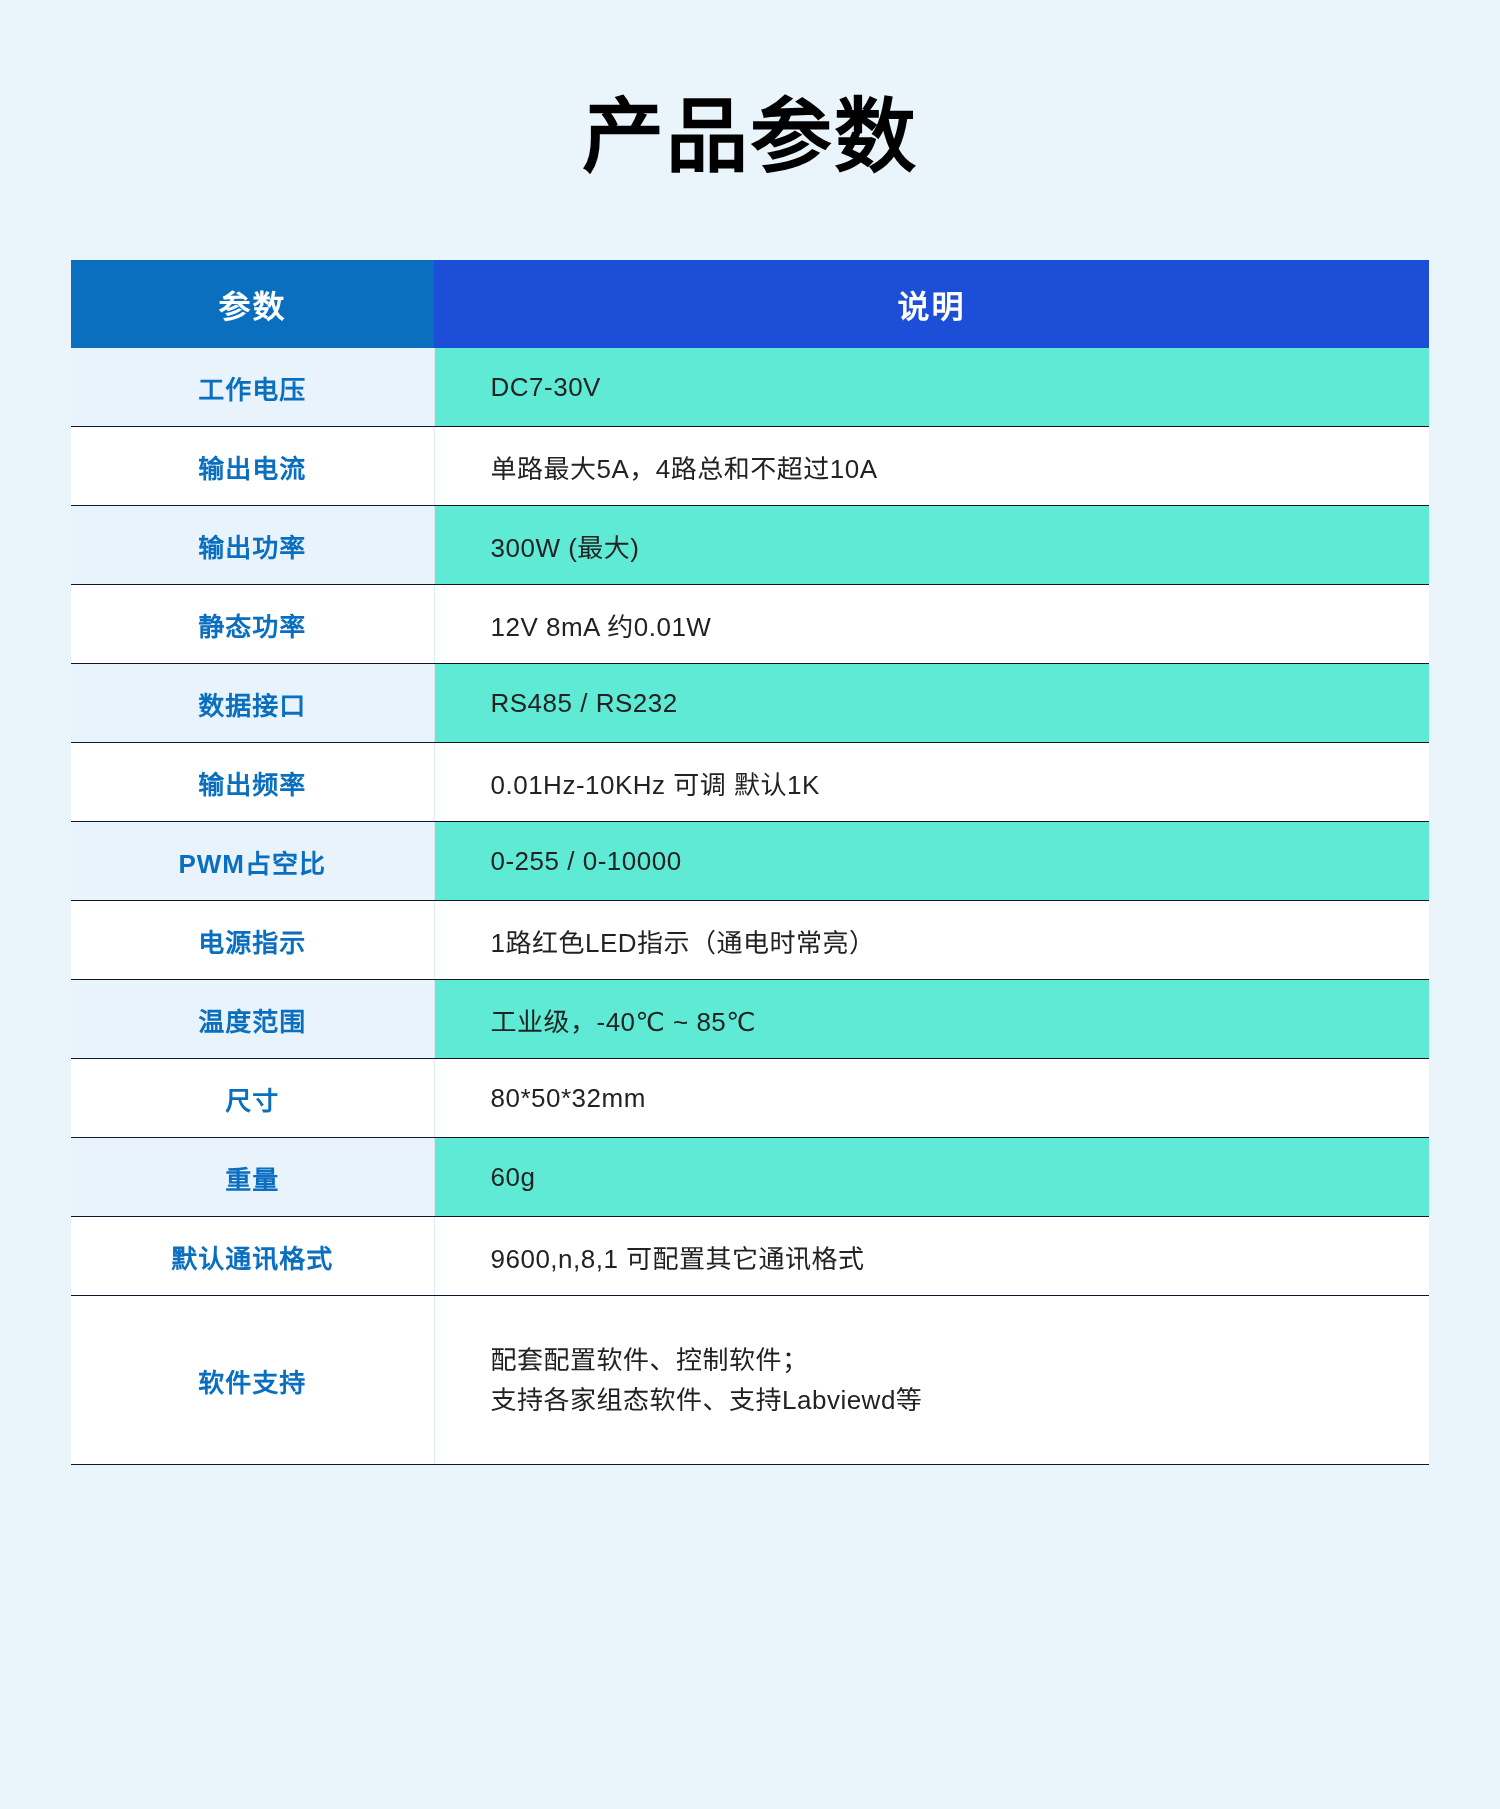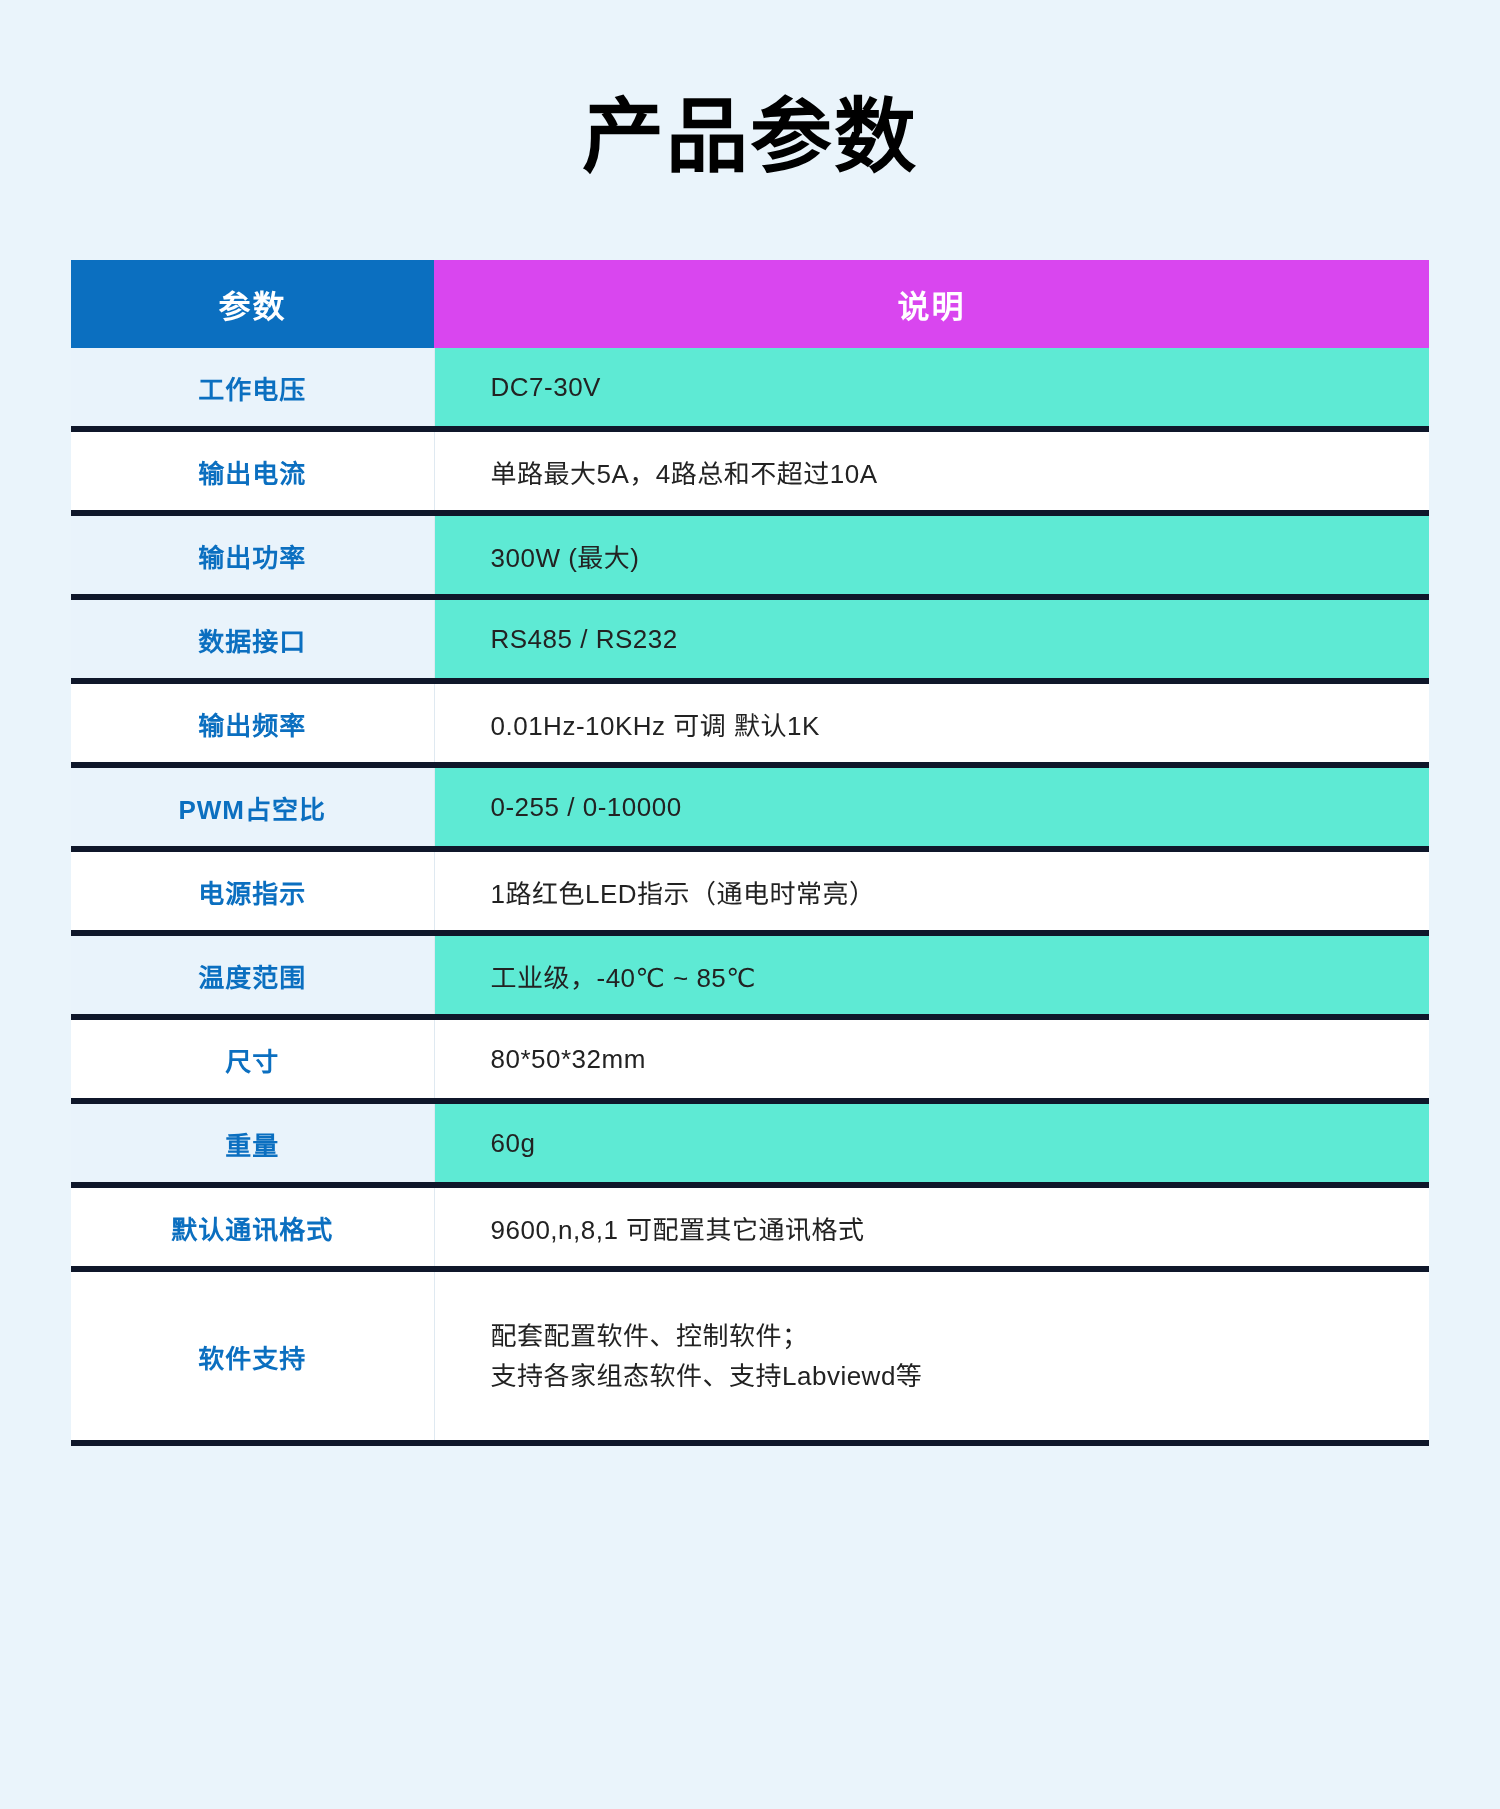--- a/index.html
+++ b/index.html
@@ -53,21 +53,21 @@
     text-align: center;
     vertical-align: middle;
     padding: 0;
   }
   th.head-param { background: #0b6fc0; }
   th.head-desc  { background: #0fba9a; }
 
   tbody td {
     font-size: 26px;
     vertical-align: middle;
-    border-bottom: 6px solid #0f172a;
+    border-bottom: 1px solid #0f172a;
     padding: 0;
   }
   td.param {
     text-align: center;
     color: #0b6fc0;
     font-weight: 700;
     letter-spacing: 1px;
     border-right: 1px solid #dfe9f1;
     height: 78px;
   }
@@ -94,35 +94,39 @@
 
   <div class="table-wrap">
     <table>
       <colgroup>
         <col class="col-param">
         <col class="col-desc">
       </colgroup>
       <thead>
         <tr>
           <th class="head-param" style="background: rgb(11, 111, 192);">参数</th>
-          <th class="head-desc" style="background: #d946ef; margin-top: 16px;">说明</th>
+          <th class="head-desc" style="background: #1d4ed8; margin-top: 16px;">说明</th>
         </tr>
       </thead>
       <tbody>
         <tr class="odd">
           <td class="param">工作电压</td>
           <td class="desc">DC7-30V</td>
         </tr>
         <tr class="even">
           <td class="param">输出电流</td>
           <td class="desc">单路最大5A，4路总和不超过10A</td>
         </tr>
         <tr class="odd">
           <td class="param">输出功率</td>
           <td class="desc">300W (最大)</td>
+        </tr>
+        <tr class="even">
+          <td class="param">静态功率</td>
+          <td class="desc">12V 8mA 约0.01W</td>
         </tr>
         <tr class="odd">
           <td class="param">数据接口</td>
           <td class="desc">RS485 / RS232</td>
         </tr>
         <tr class="even">
           <td class="param">输出频率</td>
           <td class="desc">0.01Hz-10KHz 可调 默认1K</td>
         </tr>
         <tr class="odd">

